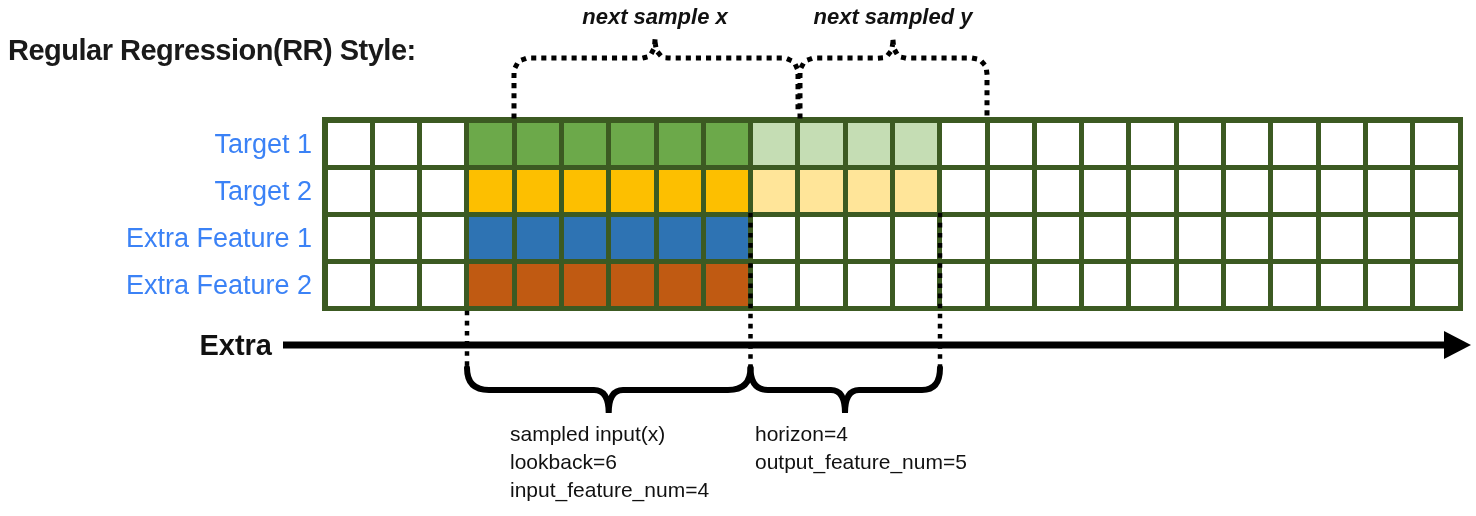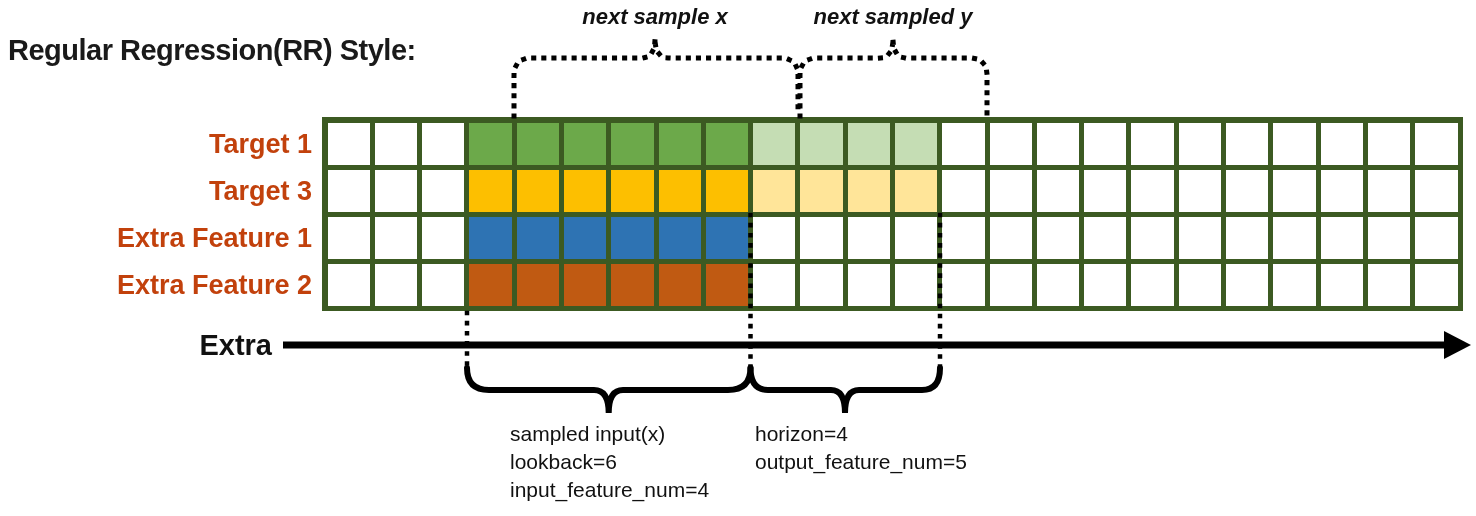--- a/index.html
+++ b/index.html
@@ -17,21 +17,21 @@
     margin-top:32px;
   }
   .sample-label{
     position:absolute;top:4px;transform:translateX(-50%);
     font-size:22px;font-style:italic;font-weight:bold;color:#111;
     white-space:nowrap;
   }
   .row-label{
     position:absolute;left:0;width:312px;height:42px;
     text-align:right;line-height:42px;
-    font-size:27px;font-weight:bold;color:#c2410c;
+    font-size:27px;font-weight:normal;color:#3b82f6;
     white-space:nowrap;
   }
   .grid{
     position:absolute;left:322px;top:117px;
     width:1141px;height:194px;
     display:grid;
     grid-template-columns:repeat(24,1fr);
     grid-template-rows:repeat(4,1fr);
     gap:5px;padding:5.5px;box-sizing:border-box;
   }
@@ -53,21 +53,21 @@
 <body>
 
 <div class="canvas">
 
   <div class="title">Regular Regression(RR) Style:</div>
 
   <div class="sample-label" style="left:655px;">next sample x</div>
   <div class="sample-label" style="left:893px;">next sampled y</div>
 
   <div class="row-label" style="top:123px;">Target 1</div>
-  <div class="row-label" style="top:170px;">Target 3</div>
+  <div class="row-label" style="top:170px;">Target 2</div>
   <div class="row-label" style="top:217px;">Extra Feature 1</div>
   <div class="row-label" style="top:264px;">Extra Feature 2</div>
 
   <div class="grid" style="background: rgb(60, 90, 34);">
       <div class="cell" style="background: rgb(255, 255, 255);"></div>
       <div class="cell" style="background: rgb(255, 255, 255);"></div>
       <div class="cell" style="background: rgb(255, 255, 255);"></div>
       <div class="cell" style="background: rgb(108, 169, 74);"></div>
       <div class="cell" style="background: rgb(108, 169, 74);"></div>
       <div class="cell" style="background: rgb(108, 169, 74);"></div>

